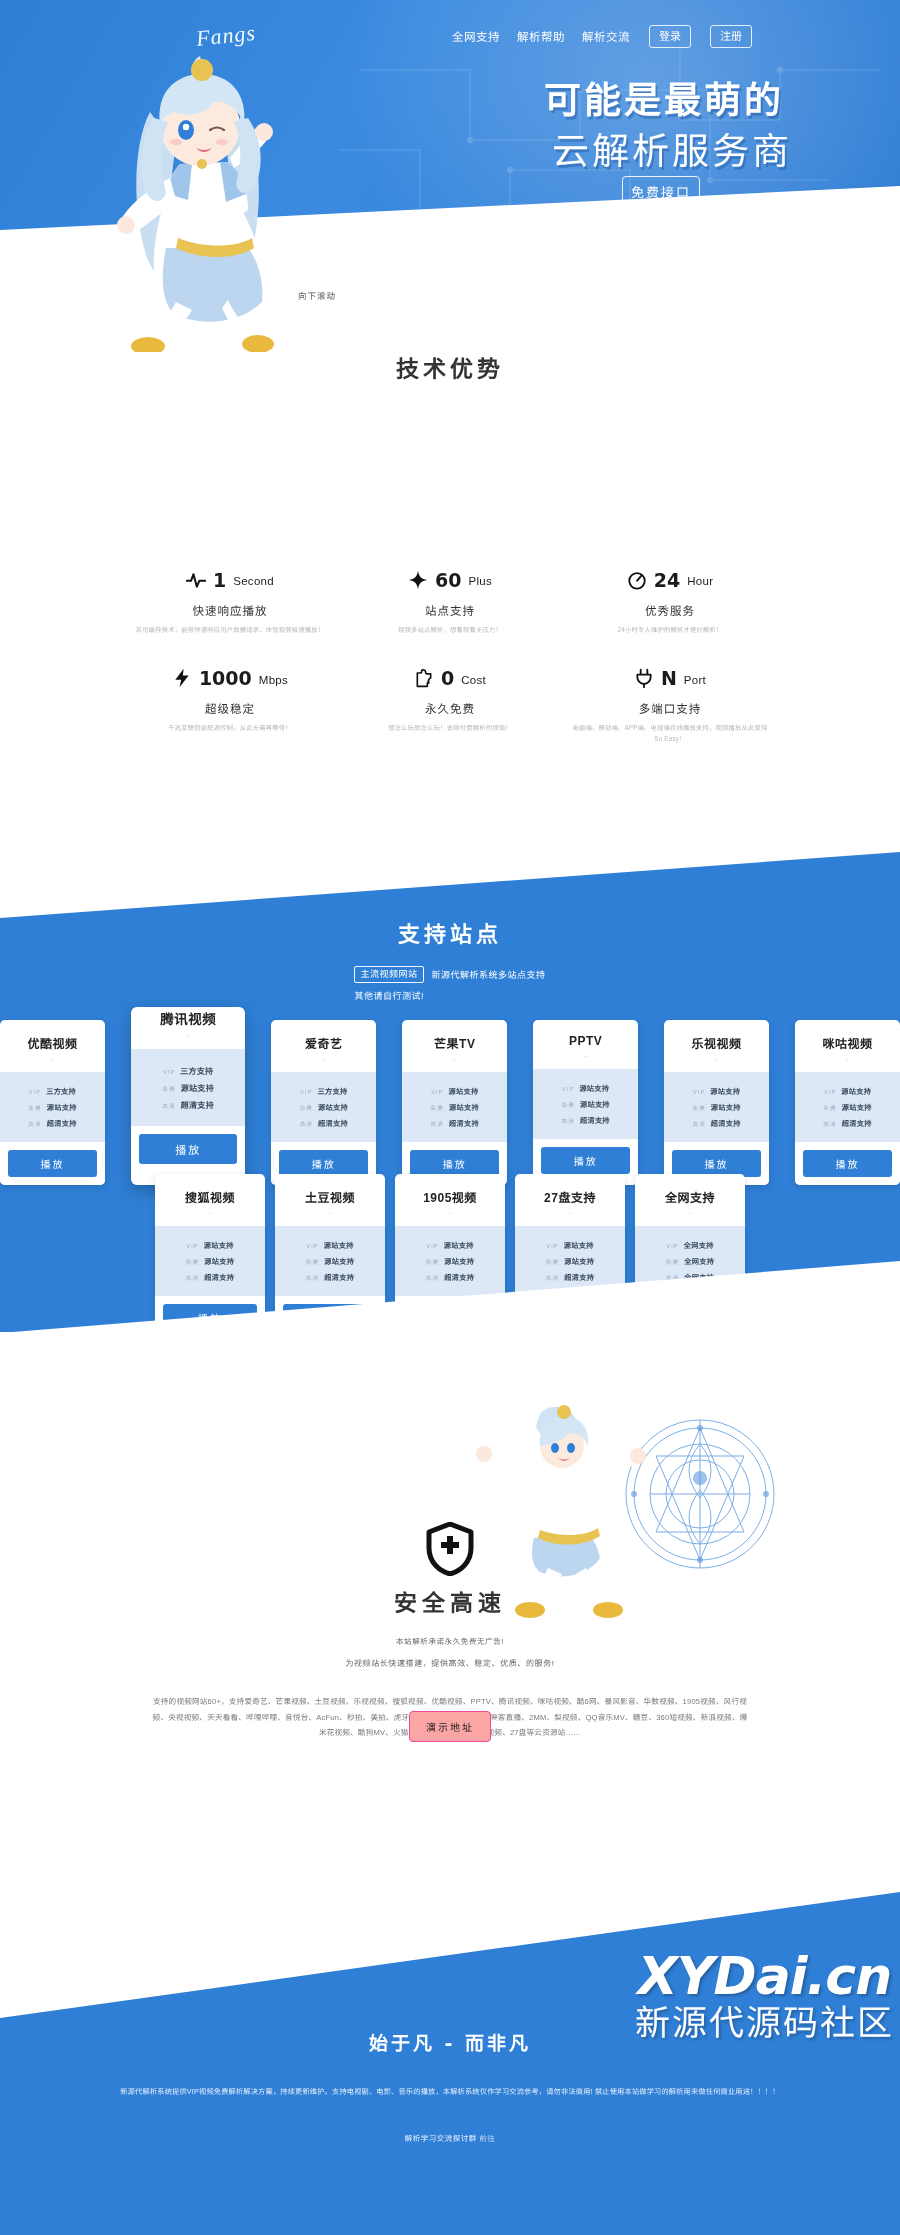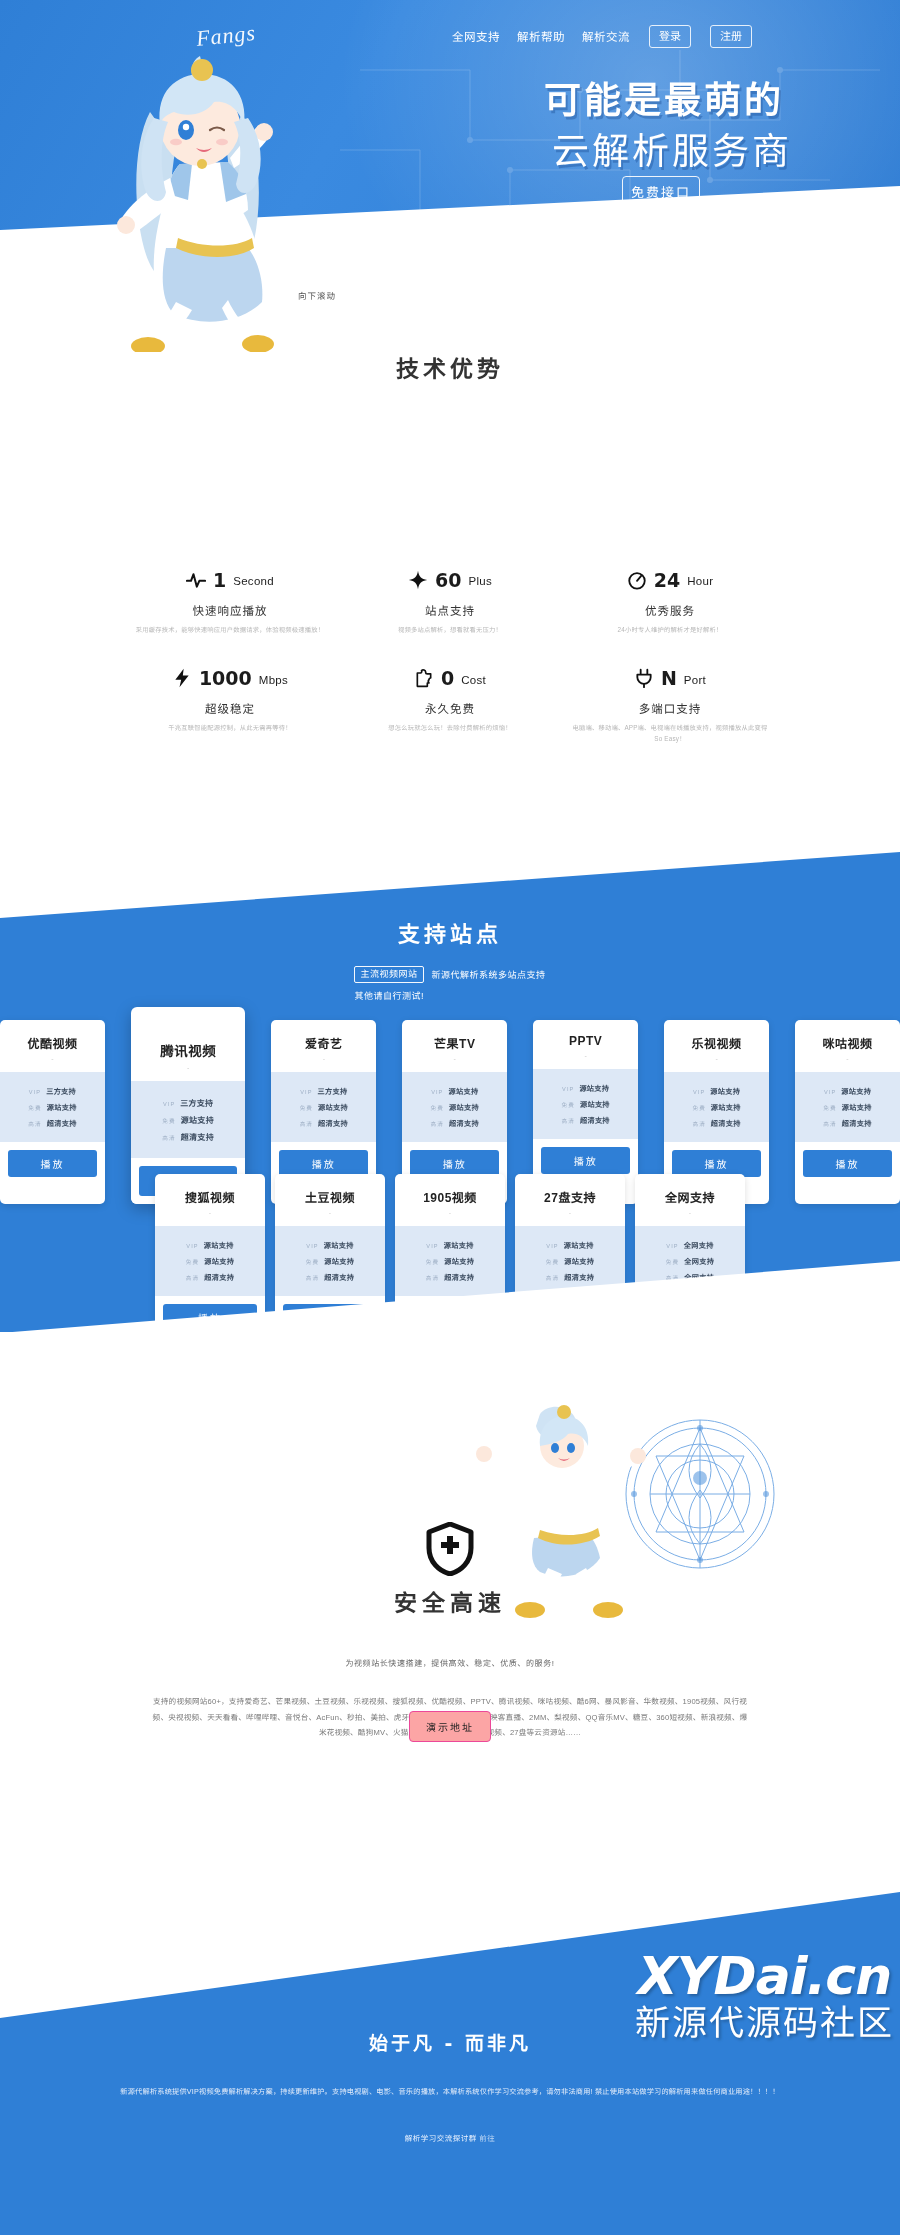--- a/index.html
+++ b/index.html
@@ -148,21 +148,21 @@
     box-shadow:0 2px 7px rgba(0,0,0,.13); padding-bottom:0;
   }
   .card.hl{
     width:120px; margin-top:-13px; box-shadow:0 5px 16px rgba(0,0,0,.25);
     border-radius:6px;
   }
   .card-title{
     text-align:center; font-size:12px; font-weight:bold; color:#222;
     padding:14px 0 4px; letter-spacing:.5px;
   }
-  .card.hl .card-title{ font-size:13.5px; padding-top:33px; }
+  .card.hl .card-title{ font-size:13.5px; padding-top:1px; }
   .card-dot{ text-align:center; color:#ccc; font-size:7px; padding-bottom:10px; }
   .card-body{ background:#dde8f6; padding:11px 10px 11px; }
   .card.hl .card-body{ padding:13px 11px; }
   .frow{ display:flex; align-items:baseline; justify-content:center; gap:5px; padding:3px 0; }
   .fk{ font-size:5.6px; color:#9fb0c6; letter-spacing:1.1px; }
   .fv{ font-size:7.2px; color:#3a4a5e; font-weight:bold; letter-spacing:.3px; }
   .card.hl .fv{ font-size:8px; }
   .card-foot{ padding:8px; background:#ffffff; }
   .play-btn{
     display:block; width:100%; background:#2f7fd6; color:#fff; border:none;
@@ -735,20 +735,21 @@
       <ellipse cx="60" cy="208" rx="15" ry="8" fill="#e8b93d"></ellipse>
       <ellipse cx="138" cy="208" rx="15" ry="8" fill="#e8b93d"></ellipse>
     </svg>
 
     <svg class="shield" viewBox="0 0 48 54">
       <path d="M24 2 L45 10 V26 C45 40 35 49 24 52 C13 49 3 40 3 26 V10 Z" stroke="#111" stroke-width="5" fill="none" stroke-linejoin="round"></path>
       <path d="M24 14 V32 M15 23 H33" stroke="#111" stroke-width="6" stroke-linecap="butt"></path>
     </svg>
 
     <h2 class="sec-title">安全高速</h2>
+    <div class="sec-l1">本站解析承诺永久免费无广告!</div>
     <div class="sec-l2">为视频站长快速搭建，提供高效、稳定、优质、的服务!</div>
     <p class="sec-para">支持的视频网站60+，支持爱奇艺、芒果视频、土豆视频、乐视视频、搜狐视频、优酷视频、PPTV、腾讯视频、咪咕视频、酷6网、暴风影音、华数视频、1905视频、风行视频、央视视频、天天看看、哔哩哔哩、音悦台、AcFun、秒拍、美拍、虎牙、龙珠、YY、一直播、映客直播、2MM、梨视频、QQ音乐MV、糖豆、360短视频、新浪视频、爆米花视频、酷狗MV、火猫直播、斗鱼视频、第一视频、27盘等云资源站……</p>
   </section>
 
   <div class="demo-btn">演示地址</div>
 
   <footer class="footer">
     <div class="footer-diag"></div>
 
     <div class="watermark">

